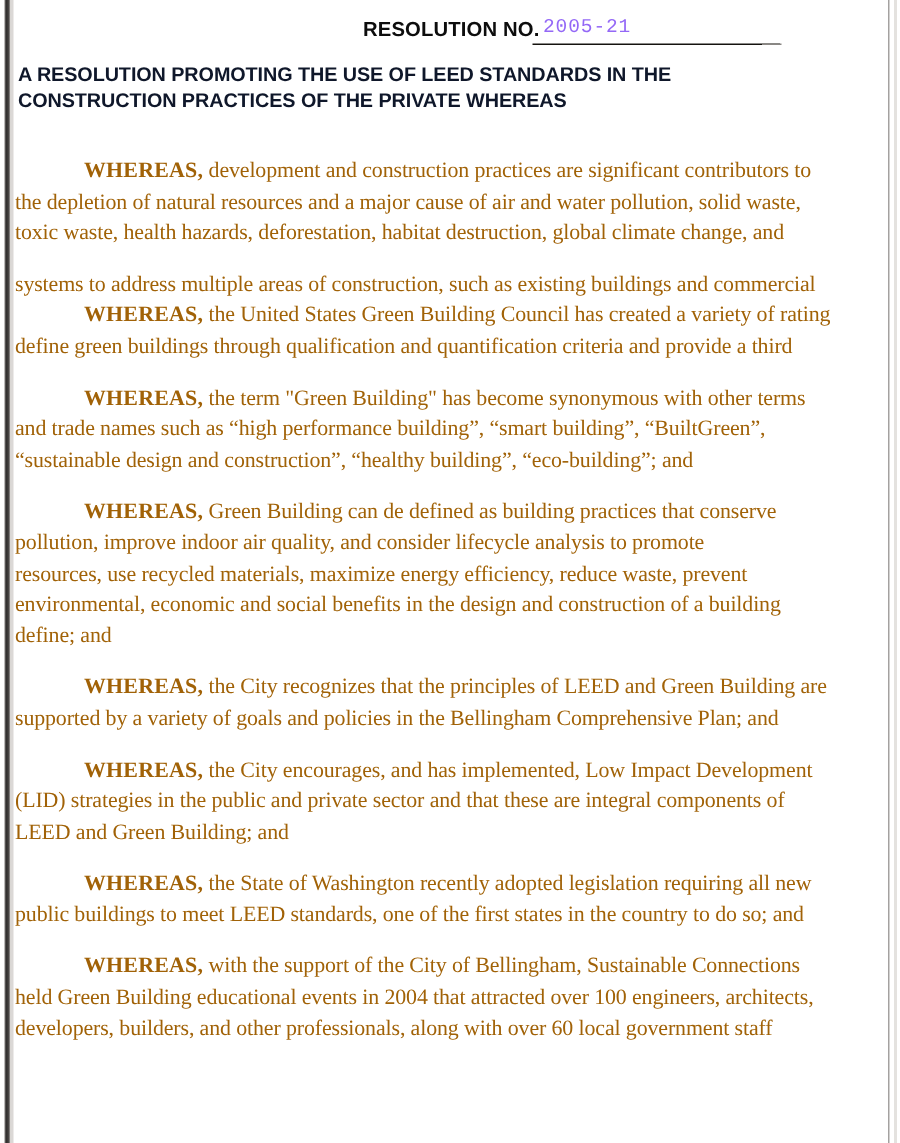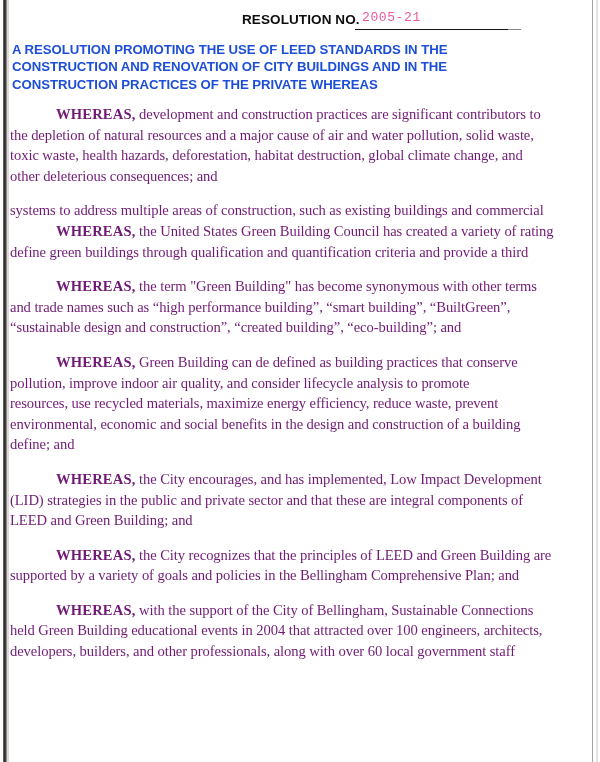--- a/index.html
+++ b/index.html
@@ -82,21 +82,21 @@
     letter-spacing: 0.1px;
     color: #0d0d0d;
   }
   .reso-number {
     position: absolute;
     left: 352px;
     top: 0px;
     font-family: "Liberation Mono", "DejaVu Sans Mono", monospace;
     font-size: 13px;
     letter-spacing: 0.6px;
-    color: #ec4899;
+    color: #8b5cf6;
     opacity: 0.92;
   }
   .reso-rule {
     position: absolute;
     left: 345px;
     top: 19px;
     width: 165px;
     height: 0;
     border-bottom: 1.4px solid #15130f;
   }
@@ -113,37 +113,37 @@
   .title-block {
     position: absolute;
     left: 2px;
     top: 41px;
     width: 566px;
     font-family: "Liberation Sans", "DejaVu Sans", sans-serif;
     font-weight: bold;
     font-size: 13.2px;
     line-height: 17.4px;
     letter-spacing: -0.05px;
-    color: #1d4ed8;
+    color: #0f172a;
   }
   .title-block .tline { display: block; white-space: nowrap; }
 
   
   .body-block {
     position: absolute;
     left: 0;
     top: 104px;
     width: 578px;
   }
   .para {
     font-size: 14.6px;
     line-height: 20.6px;
     text-align: left;
     margin: 0 0 14px 0;
-    color: #701a75;
+    color: #a16207;
     letter-spacing: -0.08px;
   }
   .para .indent {
     display: inline-block;
     width: 46px;
   }
   .para b {
     font-weight: bold;
     letter-spacing: 0.15px;
   }
@@ -164,64 +164,66 @@
 
     <div class="reso-header">
       <span class="reso-label">RESOLUTION NO.</span>
       <span class="reso-number">2005-21</span>
       <span class="reso-rule"></span>
       <span class="reso-rule-fade"></span>
     </div>
 
     <div class="title-block">
       <span class="tline">A RESOLUTION PROMOTING THE USE OF LEED STANDARDS IN THE</span>
-      <span class="tline">CONSTRUCTION AND RENOVATION OF CITY BUILDINGS AND IN THE</span>
       <span class="tline">CONSTRUCTION PRACTICES OF THE PRIVATE WHEREAS</span>
     </div>
 
     <div class="body-block">
 
       <p class="para">
         <span class="ln"><span class="indent"></span><b>WHEREAS,</b><span> development and construction practices are significant contributors to</span></span>
         <span class="ln">the depletion of natural resources and a major cause of air and water pollution, solid waste,</span>
         <span class="ln">toxic waste, health hazards, deforestation, habitat destruction, global climate change, and</span>
-        <span class="ln">other deleterious consequences; and</span>
       </p>
 
       <p class="para">
         <span class="ln">systems to address multiple areas of construction, such as existing buildings and commercial</span>
         <span class="ln"><span class="indent"></span><b>WHEREAS,</b><span> the United States Green Building Council has created a variety of rating</span></span>
         <span class="ln">define green buildings through qualification and quantification criteria and provide a third</span>
       </p>
 
       <p class="para">
         <span class="ln"><span class="indent"></span><b>WHEREAS,</b><span> the term "Green Building" has become synonymous with other terms</span></span>
         <span class="ln">and trade names such as “high performance building”, “smart building”, “BuiltGreen”,</span>
-        <span class="ln">“sustainable design and construction”,  “created building”, “eco-building”; and</span>
+        <span class="ln">“sustainable design and construction”,  “healthy building”, “eco-building”; and</span>
       </p>
 
       <p class="para">
         <span class="ln"><span class="indent"></span><b>WHEREAS,</b><span> Green Building can de defined as building practices that conserve</span></span>
         <span class="ln">pollution, improve indoor air quality, and consider lifecycle analysis to promote</span>
         <span class="ln">resources, use recycled materials, maximize energy efficiency, reduce waste, prevent</span>
         <span class="ln">environmental, economic and social benefits in the design and construction of a building</span>
         <span class="ln">define; and</span>
       </p>
 
       <p class="para">
+        <span class="ln"><span class="indent"></span><b>WHEREAS,</b><span> the City recognizes that the principles of LEED and Green Building are</span></span>
+        <span class="ln">supported by a variety of goals and policies in the Bellingham Comprehensive Plan; and</span>
+      </p>
+
+      <p class="para">
         <span class="ln"><span class="indent"></span><b>WHEREAS,</b><span> the City encourages, and has implemented, Low Impact Development</span></span>
         <span class="ln">(LID) strategies in the public and private sector and that these are integral components of</span>
         <span class="ln">LEED and Green Building; and</span>
       </p>
 
       <p class="para">
-        <span class="ln"><span class="indent"></span><b>WHEREAS,</b><span> the City recognizes that the principles of LEED and Green Building are</span></span>
-        <span class="ln">supported by a variety of goals and policies in the Bellingham Comprehensive Plan; and</span>
-      </p>
-
+        <span class="ln"><span class="indent"></span><b>WHEREAS,</b><span> the State of Washington recently adopted legislation requiring all new</span></span>
+        <span class="ln">public buildings to meet LEED standards, one of the first states in the country to do so; and</span>
+      </p>
 
       <p class="para">
         <span class="ln"><span class="indent"></span><b>WHEREAS,</b><span> with the support of the City of Bellingham, Sustainable Connections</span></span>
         <span class="ln">held Green Building educational events in 2004 that attracted over 100 engineers, architects,</span>
         <span class="ln">developers, builders, and other professionals, along with over 60 local government staff</span>
 
       </p>
 
     </div>
   </div>

